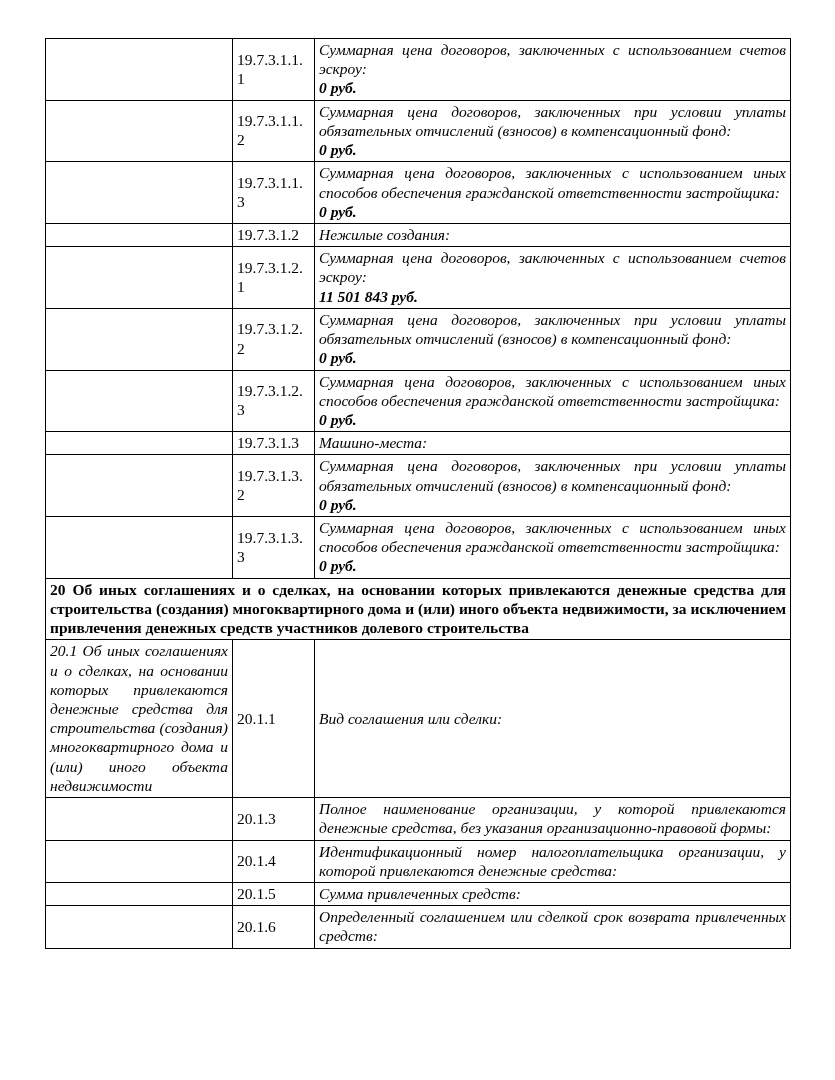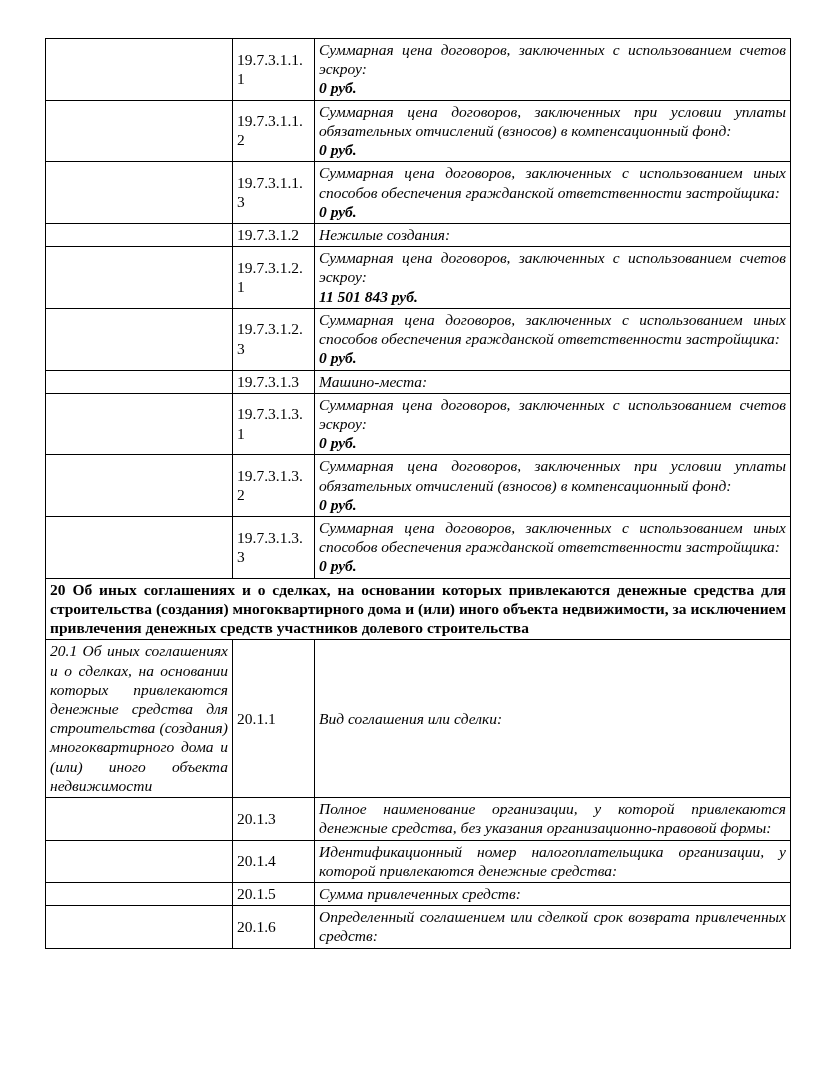--- a/index.html
+++ b/index.html
@@ -67,47 +67,47 @@
 
       <tr>
         <td class="c1"></td>
         <td class="c2"><span>19.7.3.1.2.1</span></td>
         <td class="c3">
           <div>Суммарная цена договоров, заключенных с использованием счетов эскроу:</div>
           <div class="val">11 501 843 руб.</div>
         </td>
       </tr>
 
+      <tr>
+        <td class="c1"></td>
+        <td class="c2"><span>19.7.3.1.2.2</span></td>
+        <td class="c3">
+          <div>Суммарная цена договоров, заключенных при условии уплаты обязательных отчислений (взносов) в компенсационный фонд:</div>
+          <div class="val">0 руб.</div>
+        </td>
+      </tr>
 
       <tr>
         <td class="c1"></td>
         <td class="c2"><span>19.7.3.1.2.3</span></td>
         <td class="c3">
           <div>Суммарная цена договоров, заключенных с использованием иных способов обеспечения гражданской ответственности застройщика:</div>
           <div class="val">0 руб.</div>
         </td>
       </tr>
 
       <tr>
         <td class="c1"></td>
         <td class="c2"><span>19.7.3.1.3</span></td>
         <td class="c3">
           <div>Машино-места:</div>
           <div class="val"></div>
         </td>
       </tr>
 
-      <tr>
-        <td class="c1"></td>
-        <td class="c2"><span>19.7.3.1.3.1</span></td>
-        <td class="c3">
-          <div>Суммарная цена договоров, заключенных с использованием счетов эскроу:</div>
-          <div class="val">0 руб.</div>
-        </td>
-      </tr>
 
       <tr>
         <td class="c1"></td>
         <td class="c2"><span>19.7.3.1.3.2</span></td>
         <td class="c3">
           <div>Суммарная цена договоров, заключенных при условии уплаты обязательных отчислений (взносов) в компенсационный фонд:</div>
           <div class="val">0 руб.</div>
         </td>
       </tr>
 

